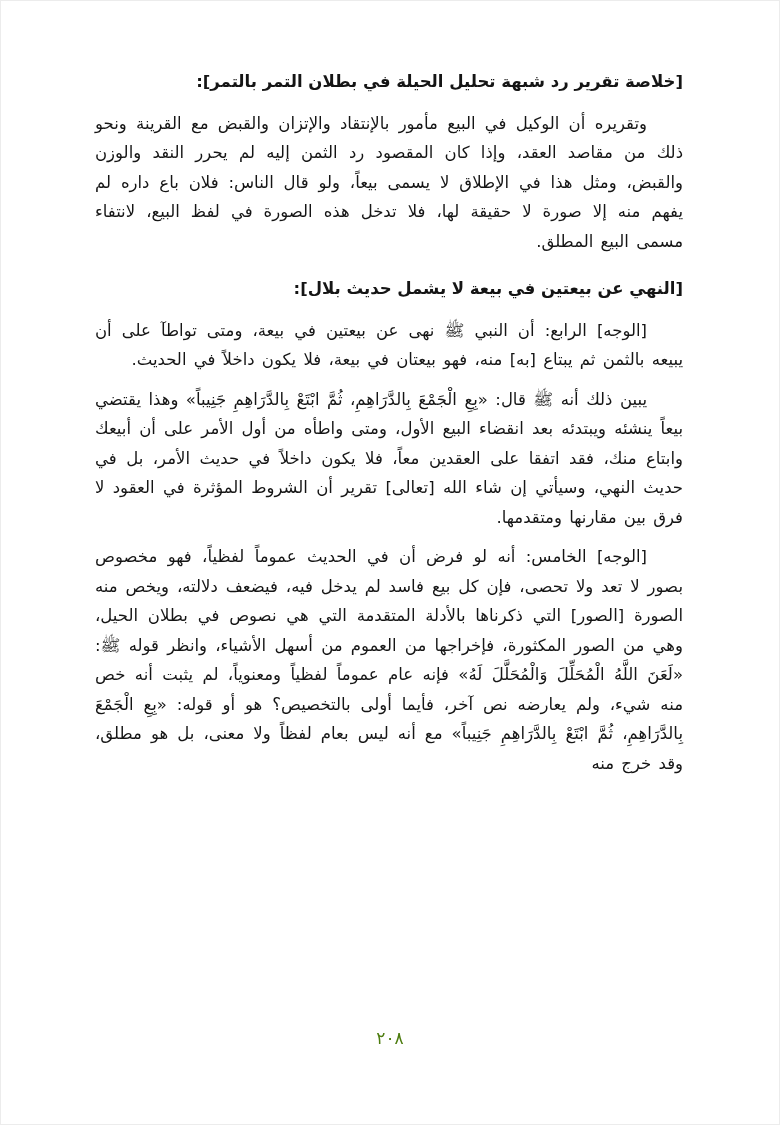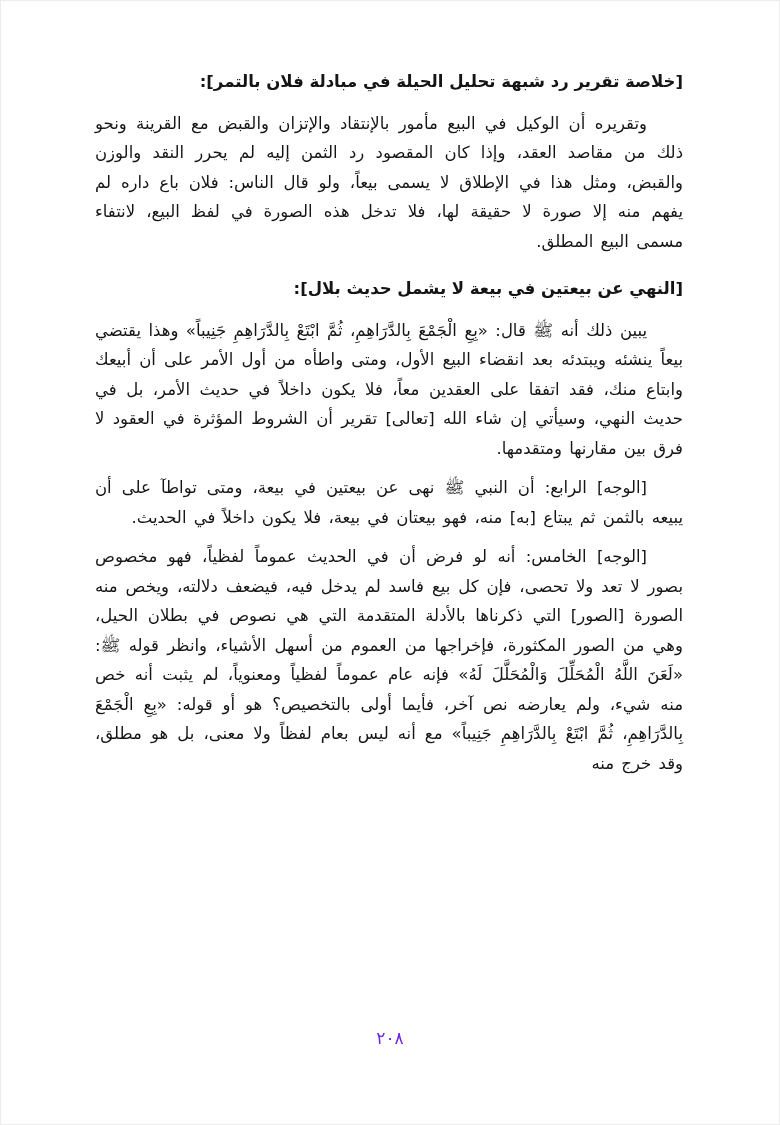--- a/index.html
+++ b/index.html
@@ -44,38 +44,38 @@
     text-indent: 36px;
     word-spacing: 2px;
   }
   .page-number {
     position: absolute;
     bottom: 76px;
     left: 0;
     right: 0;
     text-align: center;
     font-size: 17px;
-    color: #6d28d9;
+    color: #4d7c0f;
     direction: rtl;
   }
 </style>
 </head>
 <body>
 
 <div class="page">
   <div class="content">
 
-    <h2 class="section-heading">[خلاصة تقرير رد شبهة تحليل الحيلة في مبادلة فلان بالتمر]:</h2>
+    <h2 class="section-heading">[خلاصة تقرير رد شبهة تحليل الحيلة في بطلان التمر بالتمر]:</h2>
 
     <p>وتقريره أن الوكيل في البيع مأمور بالإنتقاد والإتزان والقبض مع القرينة ونحو ذلك من مقاصد العقد، وإذا كان المقصود رد الثمن إليه لم يحرر النقد والوزن والقبض، ومثل هذا في الإطلاق لا يسمى بيعاً، ولو قال الناس: فلان باع داره لم يفهم منه إلا صورة لا حقيقة لها، فلا تدخل هذه الصورة في لفظ البيع، لانتفاء مسمى البيع المطلق.</p>
 
     <h2 class="section-heading later">[النهي عن بيعتين في بيعة لا يشمل حديث بلال]:</h2>
 
+    <p>[الوجه] الرابع: أن النبي ﷺ نهى عن بيعتين في بيعة، ومتى تواطآ على أن يبيعه بالثمن ثم يبتاع [به] منه، فهو بيعتان في بيعة، فلا يكون داخلاً في الحديث.</p>
+
     <p>يبين ذلك أنه ﷺ قال: «بِعِ الْجَمْعَ بِالدَّرَاهِمِ، ثُمَّ ابْتَعْ بِالدَّرَاهِمِ جَنِيباً» وهذا يقتضي بيعاً ينشئه ويبتدئه بعد انقضاء البيع الأول، ومتى واطأه من أول الأمر على أن أبيعك وابتاع منك، فقد اتفقا على العقدين معاً، فلا يكون داخلاً في حديث الأمر، بل في حديث النهي، وسيأتي إن شاء الله [تعالى] تقرير أن الشروط المؤثرة في العقود لا فرق بين مقارنها ومتقدمها.</p>
-
-    <p>[الوجه] الرابع: أن النبي ﷺ نهى عن بيعتين في بيعة، ومتى تواطآ على أن يبيعه بالثمن ثم يبتاع [به] منه، فهو بيعتان في بيعة، فلا يكون داخلاً في الحديث.</p>
 
     <p>[الوجه] الخامس: أنه لو فرض أن في الحديث عموماً لفظياً، فهو مخصوص بصور لا تعد ولا تحصى، فإن كل بيع فاسد لم يدخل فيه، فيضعف دلالته، ويخص منه الصورة [الصور] التي ذكرناها بالأدلة المتقدمة التي هي نصوص في بطلان الحيل، وهي من الصور المكثورة، فإخراجها من العموم من أسهل الأشياء، وانظر قوله ﷺ: «لَعَنَ اللَّهُ الْمُحَلِّلَ وَالْمُحَلَّلَ لَهُ» فإنه عام عموماً لفظياً ومعنوياً، لم يثبت أنه خص منه شيء، ولم يعارضه نص آخر، فأيما أولى بالتخصيص؟ هو أو قوله: «بِعِ الْجَمْعَ بِالدَّرَاهِمِ، ثُمَّ ابْتَعْ بِالدَّرَاهِمِ جَنِيباً» مع أنه ليس بعام لفظاً ولا معنى، بل هو مطلق، وقد خرج منه</p>
 
   </div>
 
   <div class="page-number">٢٠٨</div>
 </div>
 
 </body></html>

